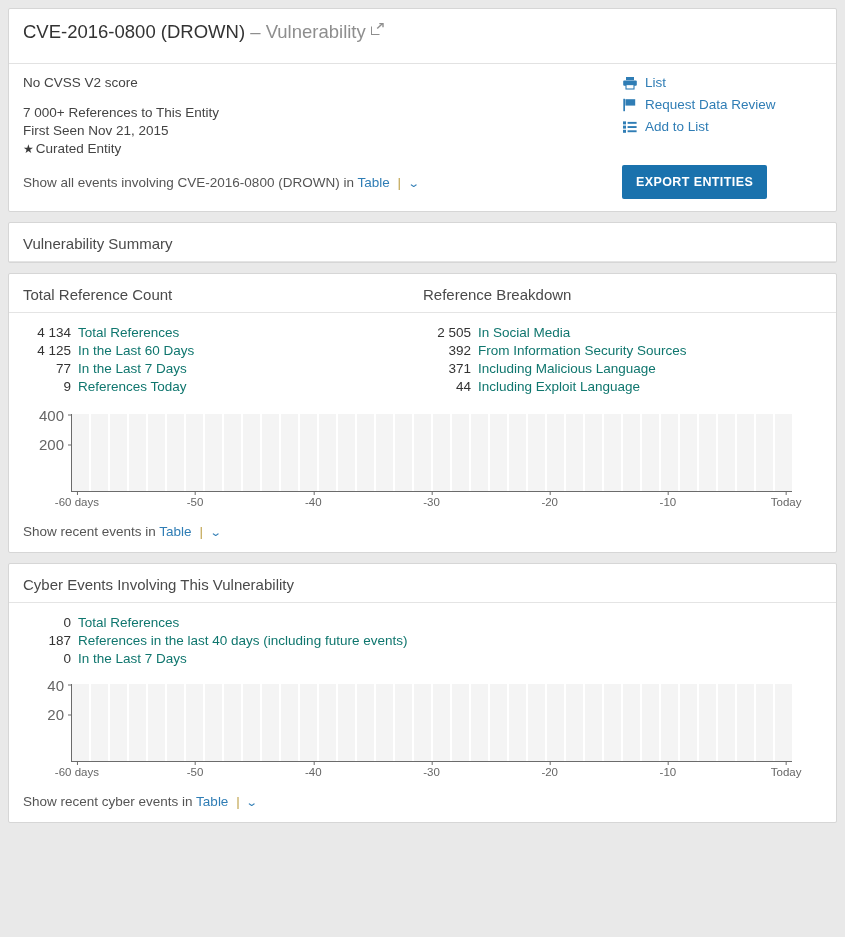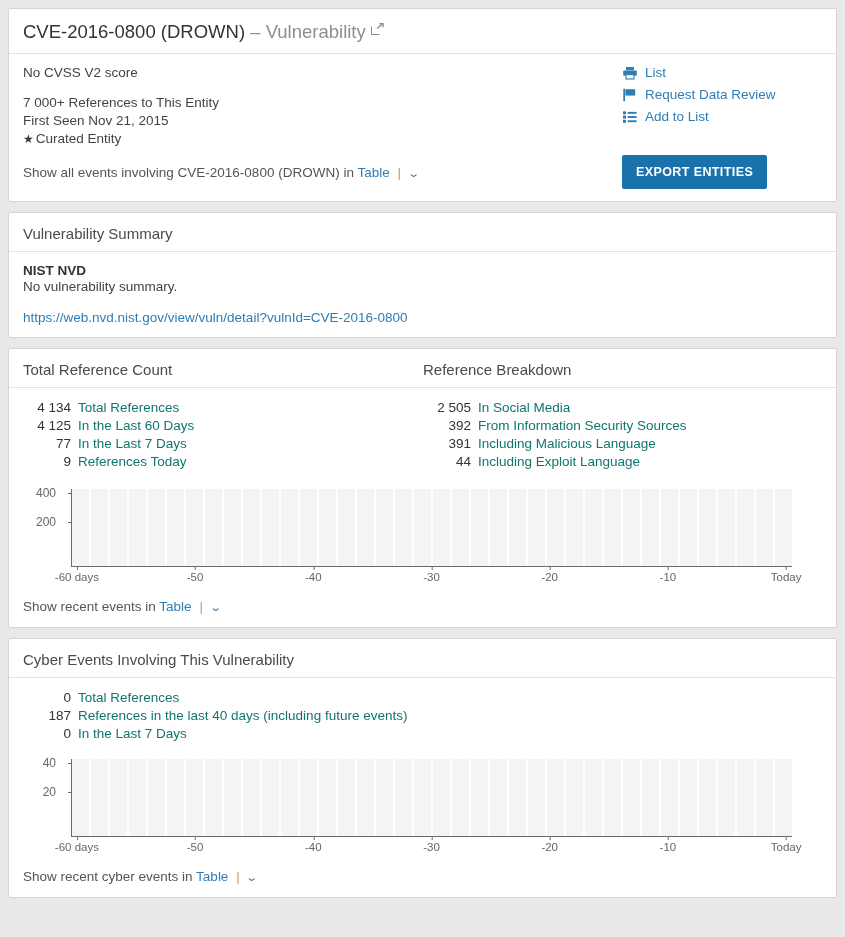--- a/index.html
+++ b/index.html
@@ -23,21 +23,21 @@
     border: 1px solid #d6d6d6;
     border-radius: 2px;
     margin-bottom: 10px;
     box-sizing: border-box;
   }
 
   
   .hdr-title {
     font-size: 18.5px;
     color: #3a3a3a;
-    padding: 12px 14px 10px 14px;
+    padding: 12px 14px 20px 14px;
     border-bottom: 1px solid #e2e2e2;
     font-weight: 400;
     white-space: nowrap;
   }
   .hdr-title .entity { color: #333; }
   .hdr-title .sep { color: #8e8e8e; }
   .hdr-title .type { color: #8e8e8e; }
   .ext-link-icon {
     display: inline-block;
     vertical-align: 2px;
@@ -224,23 +224,23 @@
   .bar { flex: 1 1 0; }
   .bar i {
     display: block;
     width: 100%;
     margin: 0 auto;
   }
   .ytick {
     position: absolute;
     right: 100%;
     transform: translateY(-50%);
-    font-size: 12px;
+    font-size: 15px;
     color: #666;
-    padding-right: 16px;
+    padding-right: 8px;
     white-space: nowrap;
   }
   .ytick::after {
     content: "";
     position: absolute;
     right: 0; top: 50%;
     width: 4px;
     height: 1px;
     background: #6b6b6b;
   }
@@ -340,27 +340,20 @@
           </span>
           <span>Add to List</span>
         </div>
         <button class="btn-export">EXPORT ENTITIES</button>
       </div>
     </div>
   </div>
 
   <div class="panel">
     <div class="sec-head">Vulnerability Summary</div>
-    <div class="sec-body">
-      <div class="nvd-name">NIST NVD</div>
-      <div class="nvd-text">No vulnerability summary.</div>
-      <div class="nvd-url">
-        <span class="lnk">https://web.nvd.nist.gov/view/vuln/detail?vulnId=CVE-2016-0800</span>
-      </div>
-    </div>
   </div>
 
   <div class="panel">
     <div class="two-col-head">
       <div class="col-a">Total Reference Count</div>
       <div class="col-b">Reference Breakdown</div>
     </div>
     <div class="two-col-body">
       <div class="col-a">
         <div class="stat">
@@ -383,21 +376,21 @@
       <div class="col-b">
         <div class="stat">
           <span class="num">2 505</span>
           <span class="lbl">In Social Media</span>
         </div>
         <div class="stat">
           <span class="num">392</span>
           <span class="lbl">From Information Security Sources</span>
         </div>
         <div class="stat">
-          <span class="num">391</span>
+          <span class="num">371</span>
           <span class="lbl">Including Malicious Language</span>
         </div>
         <div class="stat">
           <span class="num">44</span>
           <span class="lbl">Including Exploit Language</span>
         </div>
       </div>
     </div>
 
     <div class="chart-wrap">

